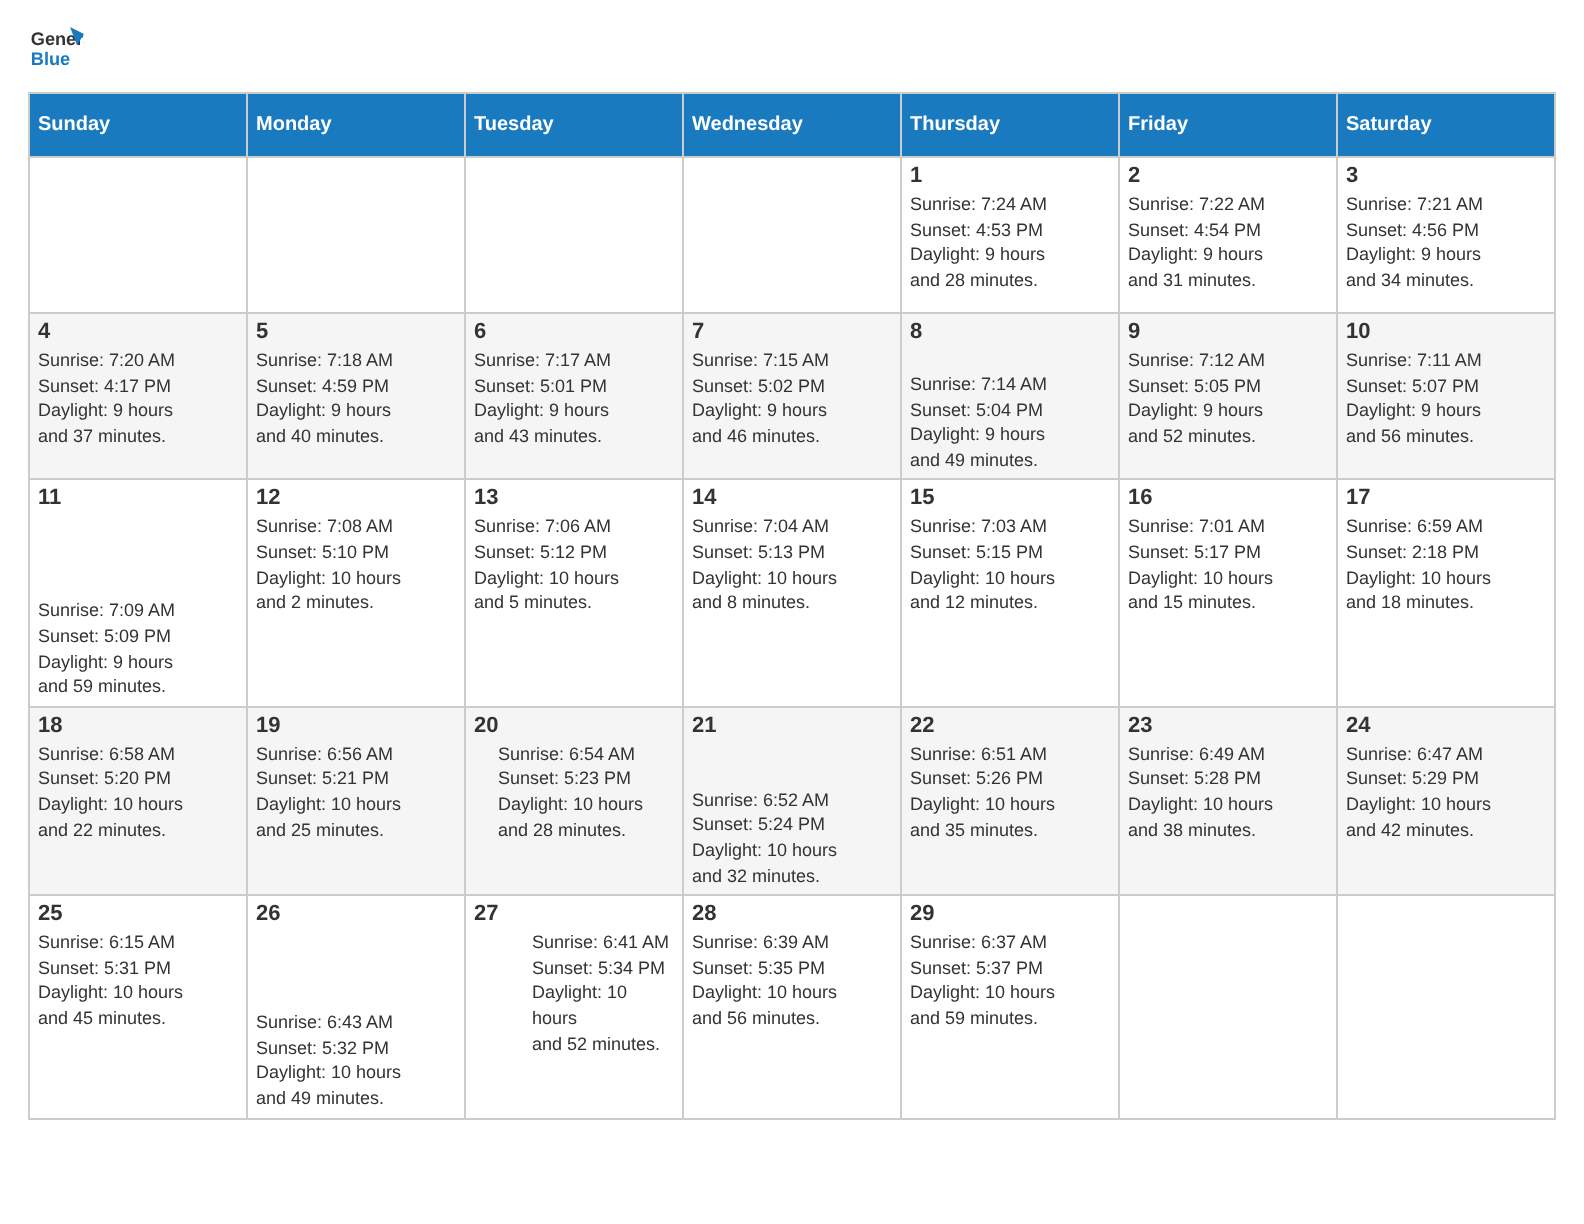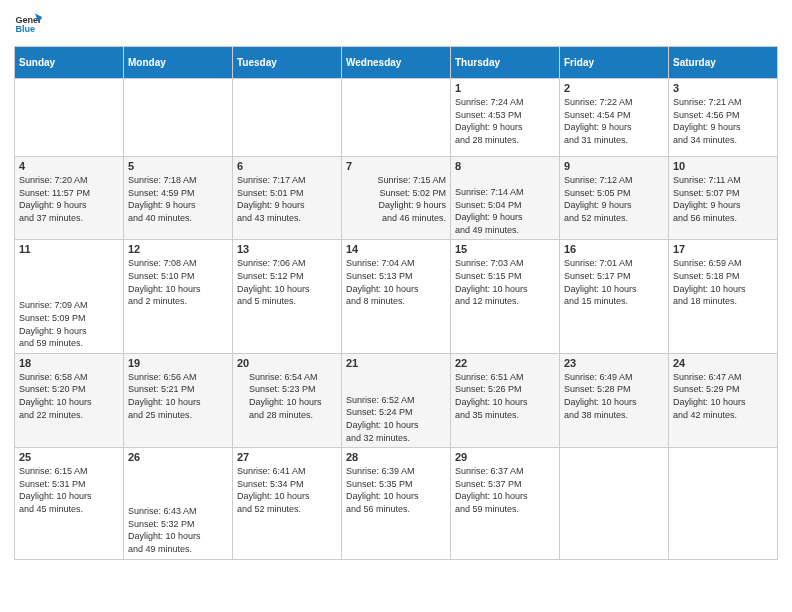--- a/index.html
+++ b/index.html
@@ -137,41 +137,41 @@
             <div class="day-info" style="white-space: pre-line;">Sunrise: 7:21 AM
 Sunset: 4:56 PM
 Daylight: 9 hours
 and 34 minutes.</div>
           </td>
         </tr>
         <tr>
           <td>
             <span class="day-num">4</span>
             <div class="day-info" style="white-space: pre-line;">Sunrise: 7:20 AM
-Sunset: 11:57 PM
+Sunset: 4:17 PM
 Daylight: 9 hours
 and 37 minutes.</div>
           </td>
           <td>
             <span class="day-num">5</span>
             <div class="day-info" style="white-space: pre-line;">Sunrise: 7:18 AM
 Sunset: 4:59 PM
 Daylight: 9 hours
 and 40 minutes.</div>
           </td>
           <td>
             <span class="day-num">6</span>
             <div class="day-info" style="white-space: pre-line;">Sunrise: 7:17 AM
 Sunset: 5:01 PM
 Daylight: 9 hours
 and 43 minutes.</div>
           </td>
           <td>
             <span class="day-num">7</span>
-            <div class="day-info" style="white-space: pre-line; text-align: right;">Sunrise: 7:15 AM
+            <div class="day-info" style="white-space: pre-line;">Sunrise: 7:15 AM
 Sunset: 5:02 PM
 Daylight: 9 hours
 and 46 minutes.</div>
           </td>
           <td>
             <span class="day-num">8</span>
             <div class="day-info" style="white-space: pre-line; margin-top: 14px;">Sunrise: 7:14 AM
 Sunset: 5:04 PM
 Daylight: 9 hours
 and 49 minutes.</div>
@@ -230,21 +230,21 @@
           <td>
             <span class="day-num">16</span>
             <div class="day-info" style="white-space: pre-line;">Sunrise: 7:01 AM
 Sunset: 5:17 PM
 Daylight: 10 hours
 and 15 minutes.</div>
           </td>
           <td>
             <span class="day-num">17</span>
             <div class="day-info" style="white-space: pre-line;">Sunrise: 6:59 AM
-Sunset: 5:18 PM
+Sunset: 2:18 PM
 Daylight: 10 hours
 and 18 minutes.</div>
           </td>
         </tr>
         <tr>
           <td>
             <span class="day-num">18</span>
             <div class="day-info" style="white-space: pre-line;">Sunrise: 6:58 AM
 Sunset: 5:20 PM
 Daylight: 10 hours
@@ -303,21 +303,21 @@
           </td>
           <td>
             <span class="day-num">26</span>
             <div class="day-info" style="white-space: pre-line; margin-top: 42px;">Sunrise: 6:43 AM
 Sunset: 5:32 PM
 Daylight: 10 hours
 and 49 minutes.</div>
           </td>
           <td>
             <span class="day-num">27</span>
-            <div class="day-info" style="white-space: pre-line;">Sunrise: 6:41 AM
+            <div class="day-info" style="white-space: pre-line; margin-left: 29px;">Sunrise: 6:41 AM
 Sunset: 5:34 PM
 Daylight: 10 hours
 and 52 minutes.</div>
           </td>
           <td>
             <span class="day-num">28</span>
             <div class="day-info" style="white-space: pre-line;">Sunrise: 6:39 AM
 Sunset: 5:35 PM
 Daylight: 10 hours
 and 56 minutes.</div>

